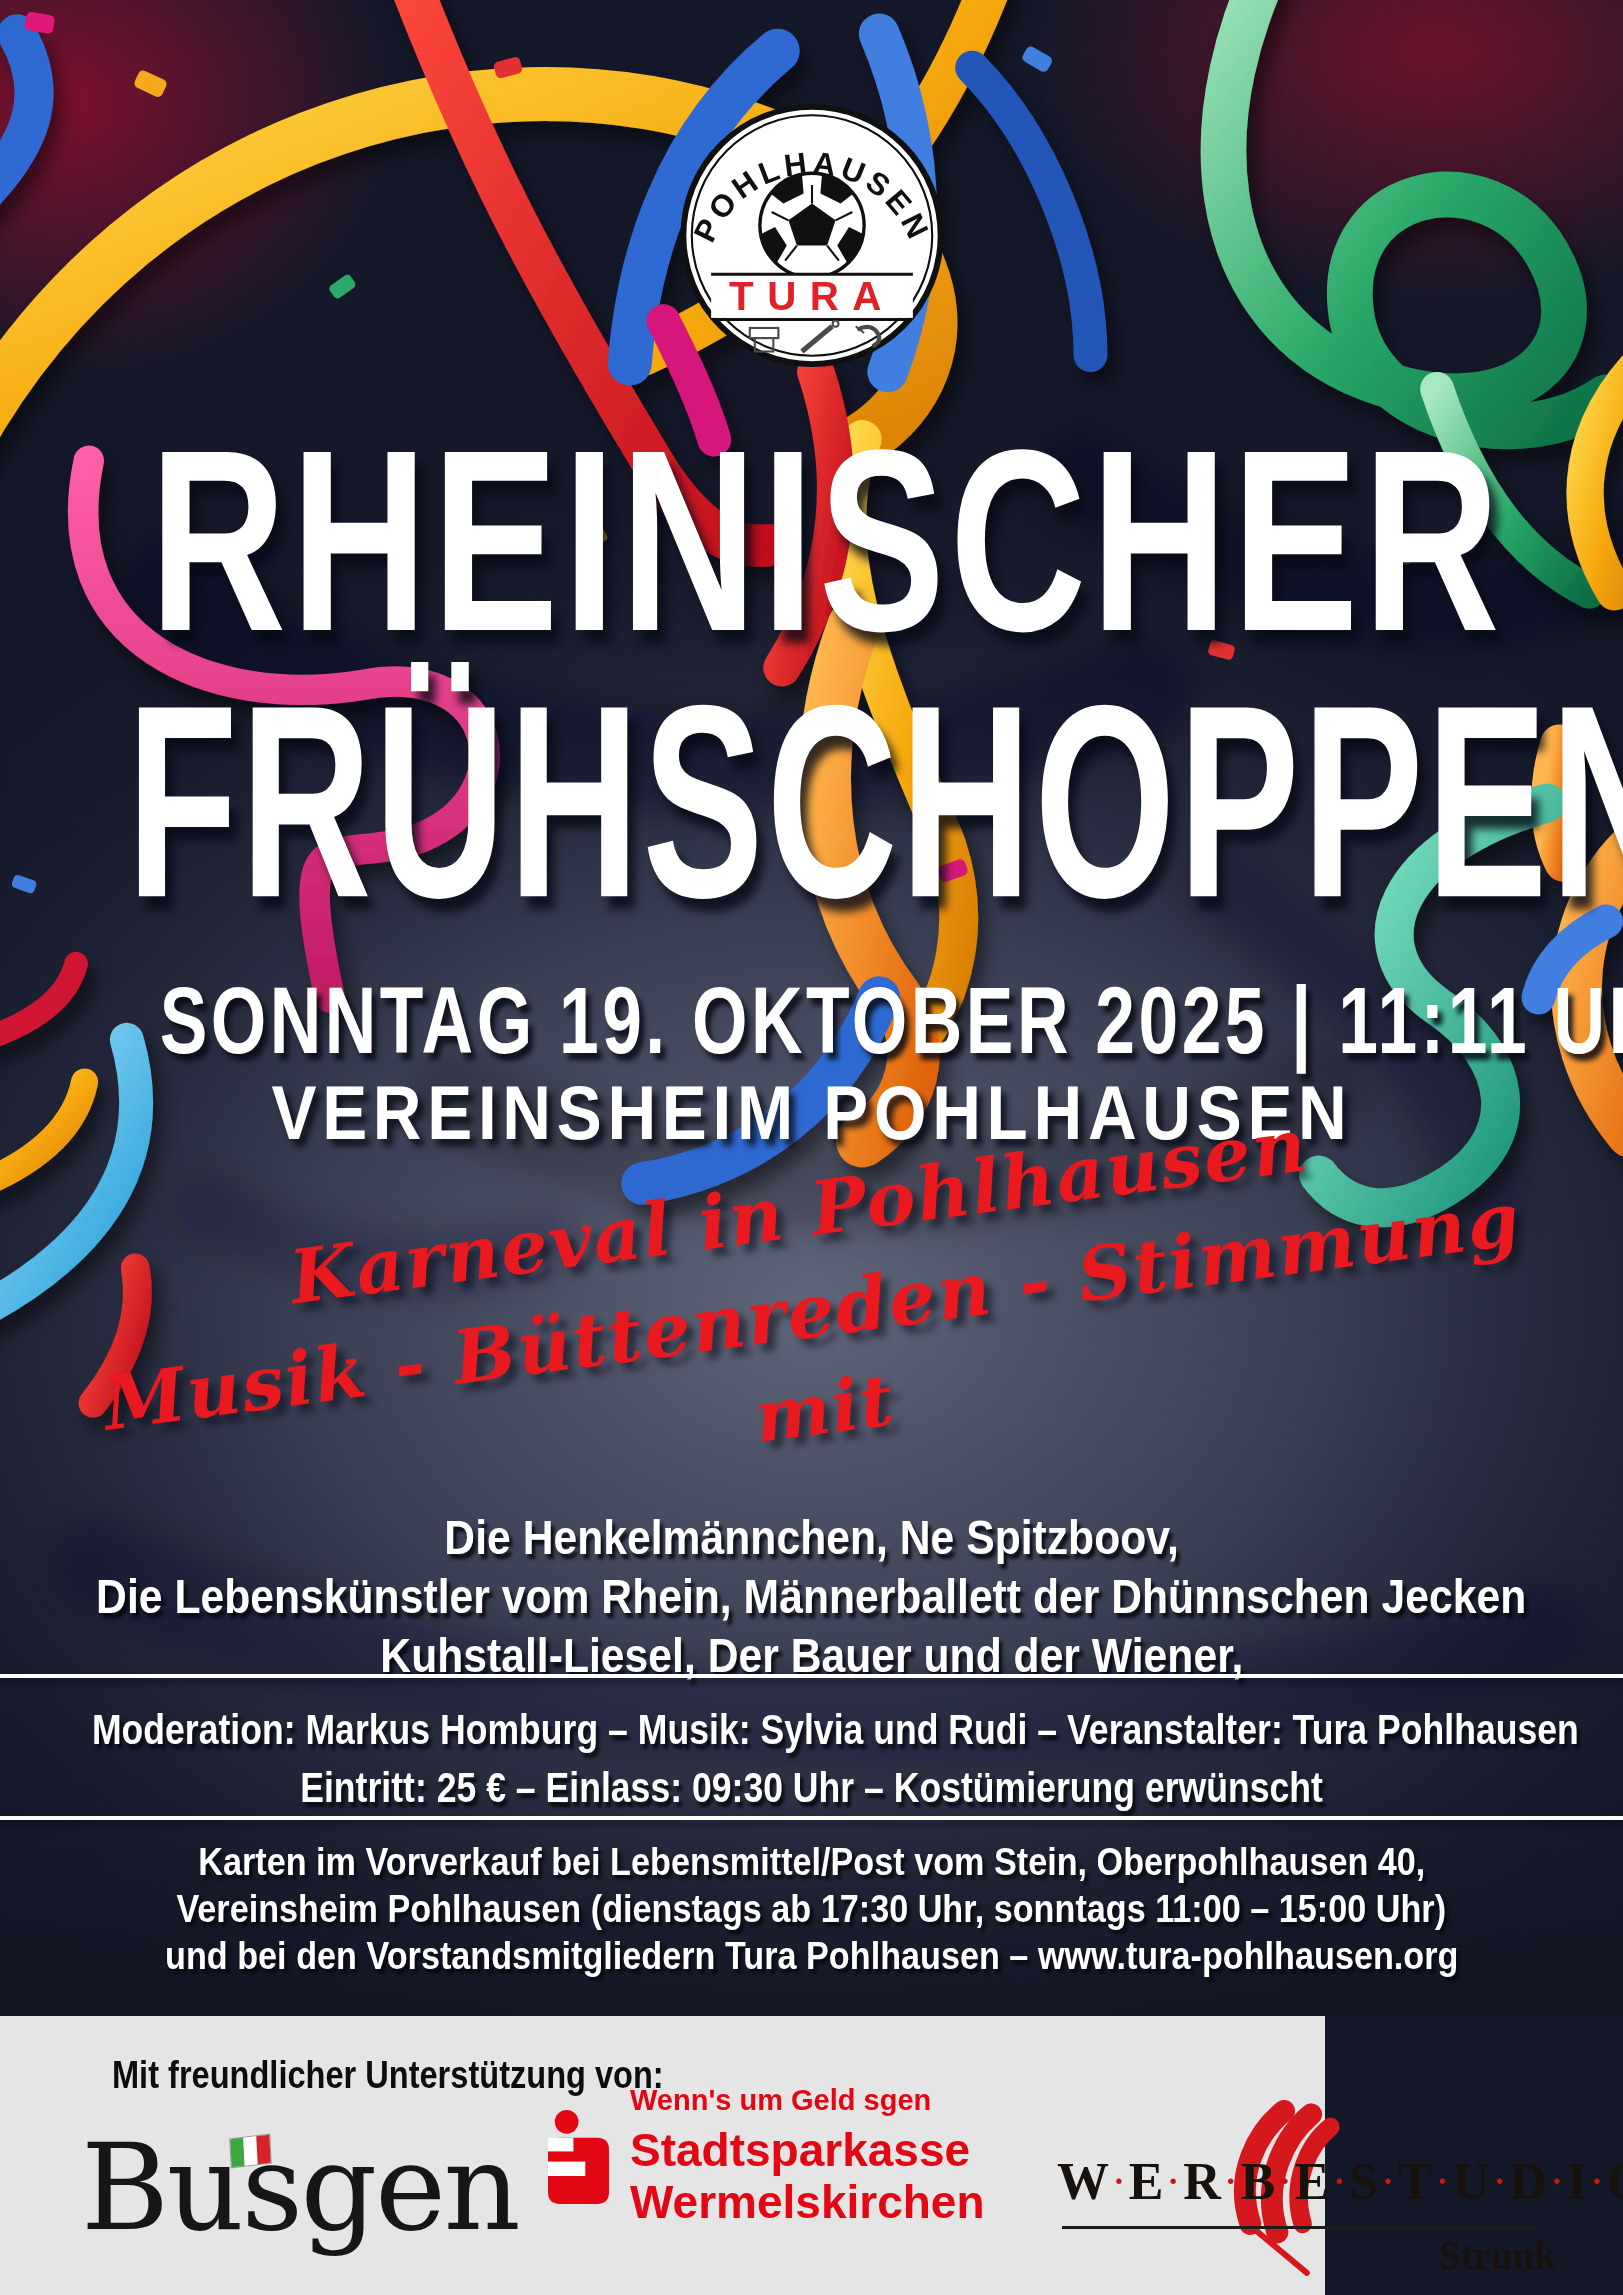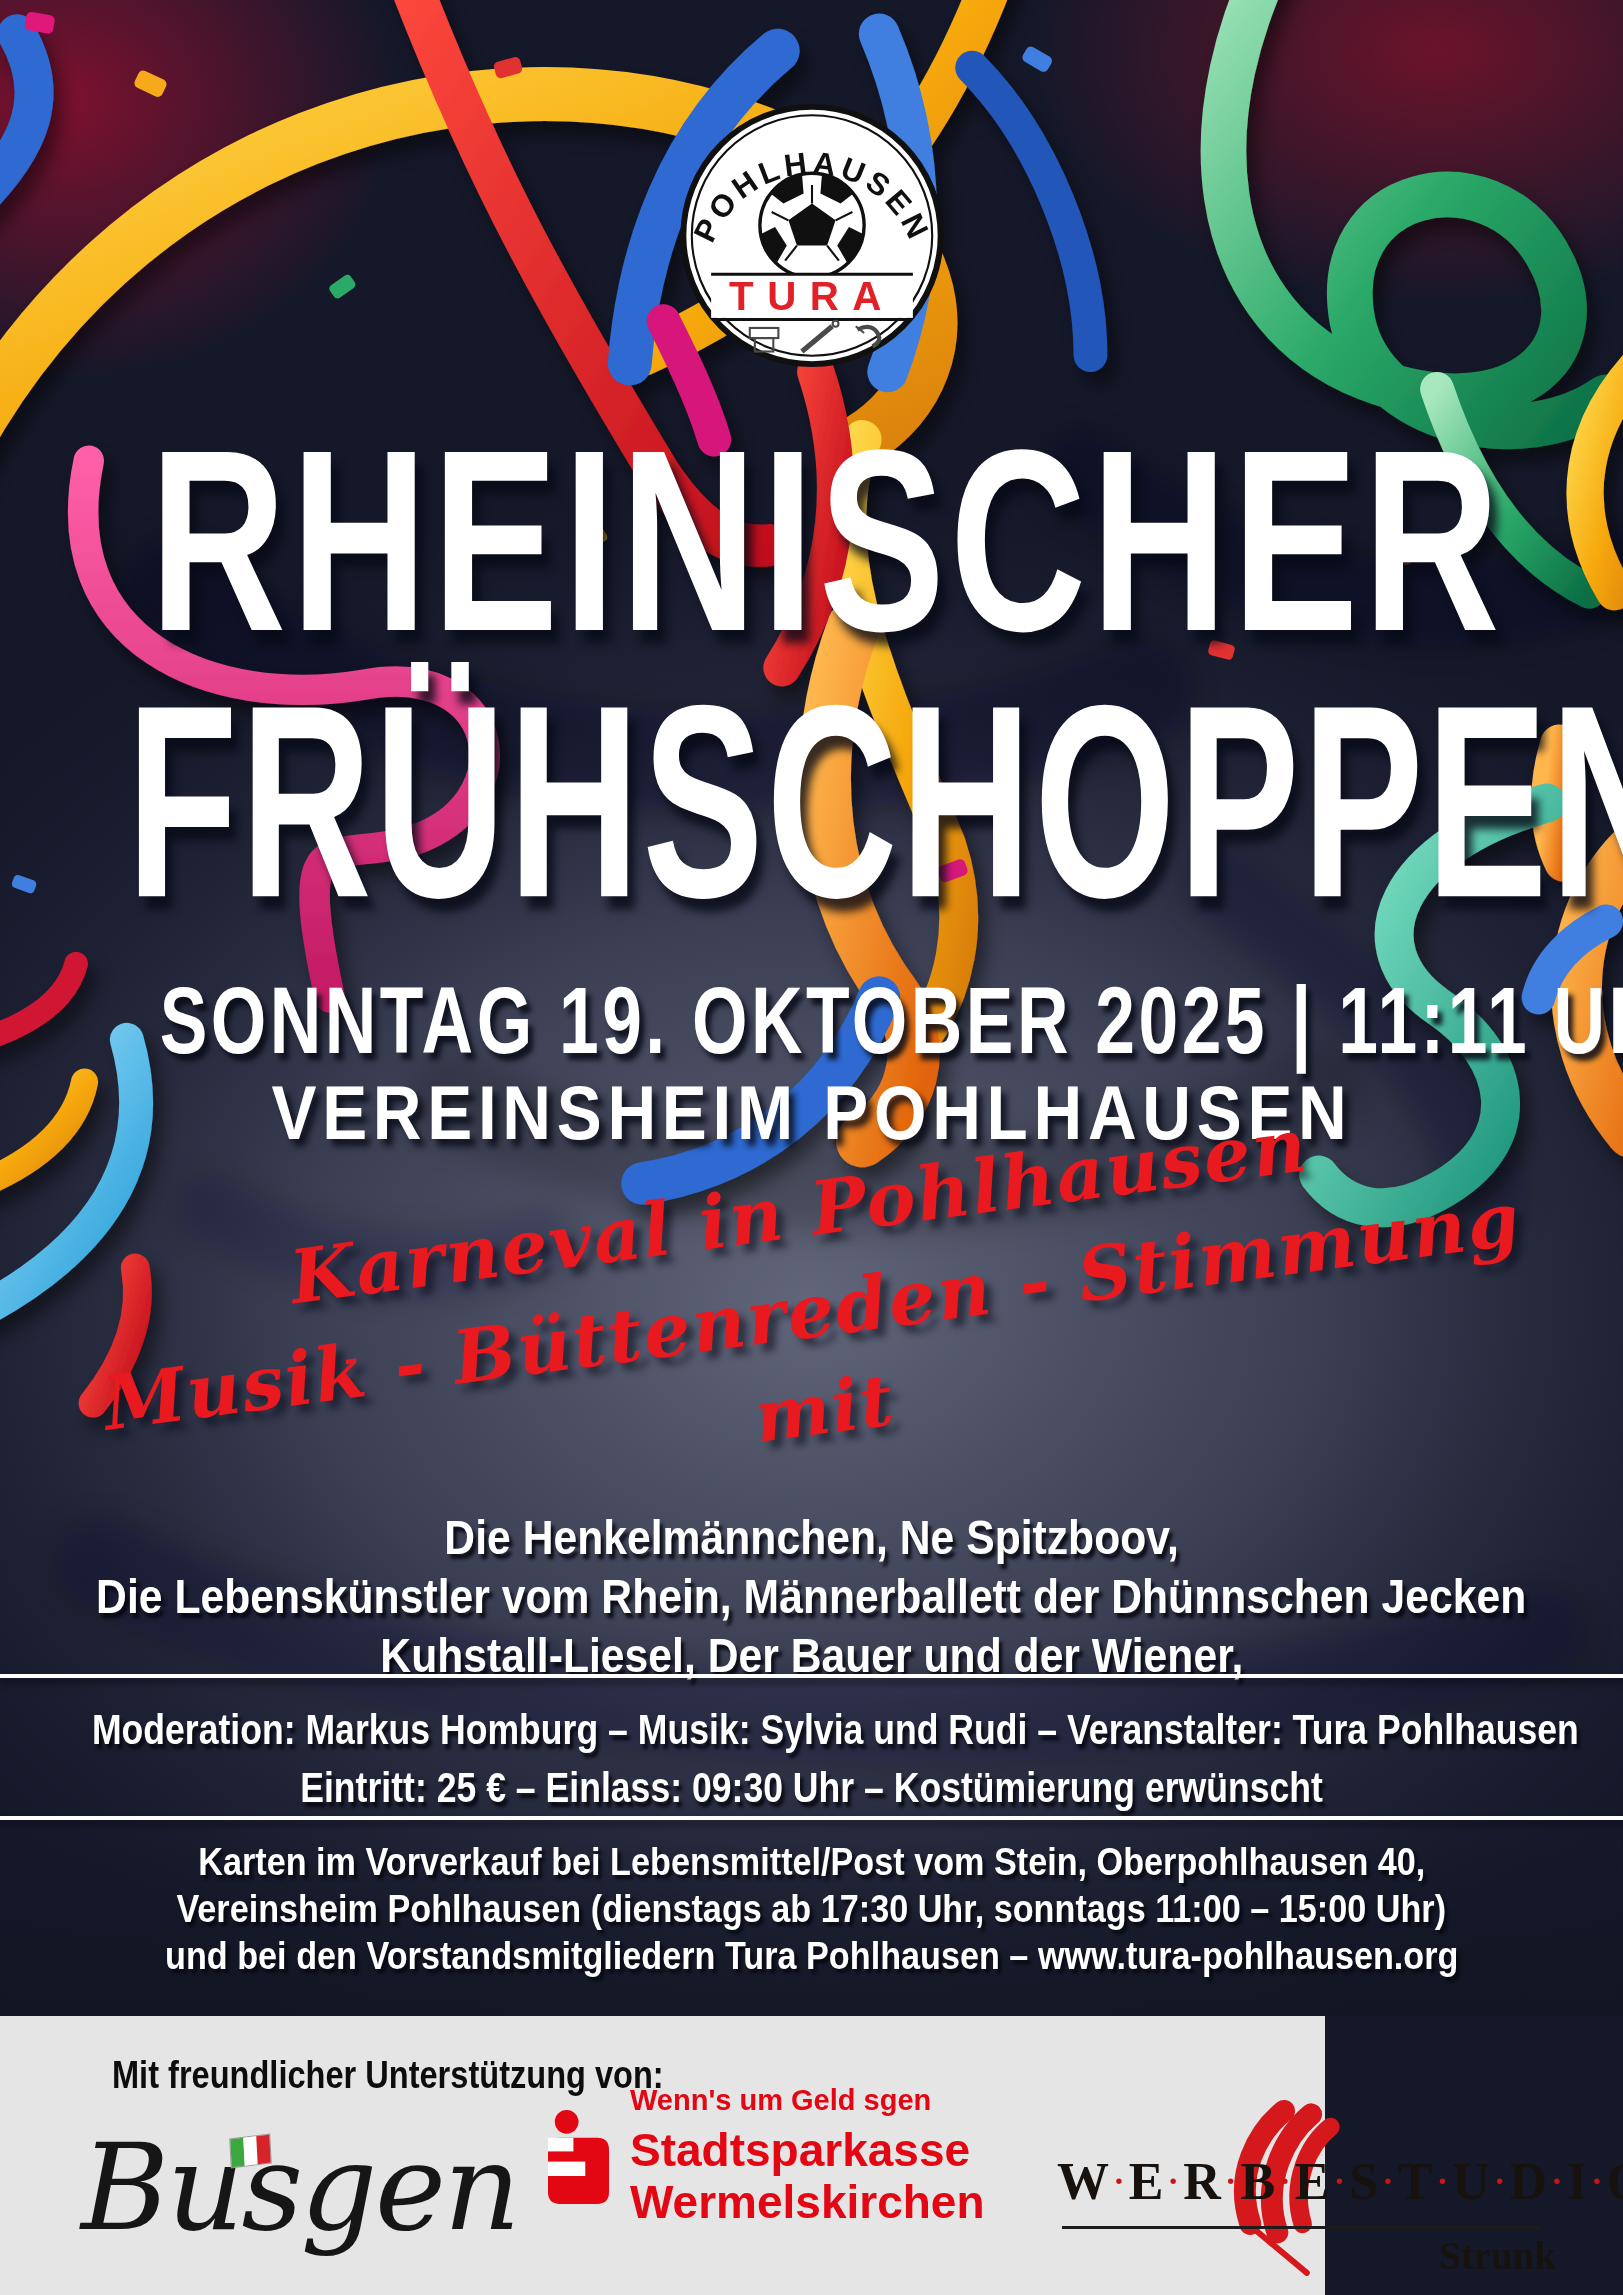--- a/index.html
+++ b/index.html
@@ -59,21 +59,21 @@
   .logo{position:absolute;top:101px;left:50%;transform:translateX(-50%);
     width:269px;height:269px;}
 
   
   .footer{position:absolute;top:2016px;left:0;width:1325px;height:279px;background:#e5e5e5;}
   .sp-heading{position:absolute;left:112px;top:37px;color:#0d0d0d;
     font-weight:bold;font-size:37px;white-space:nowrap;display:inline-block;
     transform:scale(0.88,1.05);transform-origin:left top;letter-spacing:0px;}
 
   .buesgen{position:absolute;left:81px;top:91px;width:389px;height:178px;color:#161616;
-    font-family:"DejaVu Serif",serif;font-style:italic;font-size:120px;line-height:161px;
+    font-family:"DejaVu Serif",serif;font-size:120px;line-height:161px;
     letter-spacing:-2.5px;}
   .buesgen .flag{position:absolute;left:149px;top:29px;width:39px;height:28px;
     transform:skewY(-4deg) rotate(-3deg);border:0.8px solid #9a9a9a;display:flex;}
   .buesgen .flag i{flex:1;}
   .buesgen .flag i:nth-child(1){background:#3da83f;}
   .buesgen .flag i:nth-child(2){background:#ffffff;}
   .buesgen .flag i:nth-child(3){background:#d8232a;}
 
   .sparkasse{position:absolute;left:541px;top:59px;width:473px;height:211px;color:#e30613;}
   .sk-slogan{position:absolute;left:89px;top:8.5px;font-size:29px;font-weight:bold;white-space:nowrap;}

